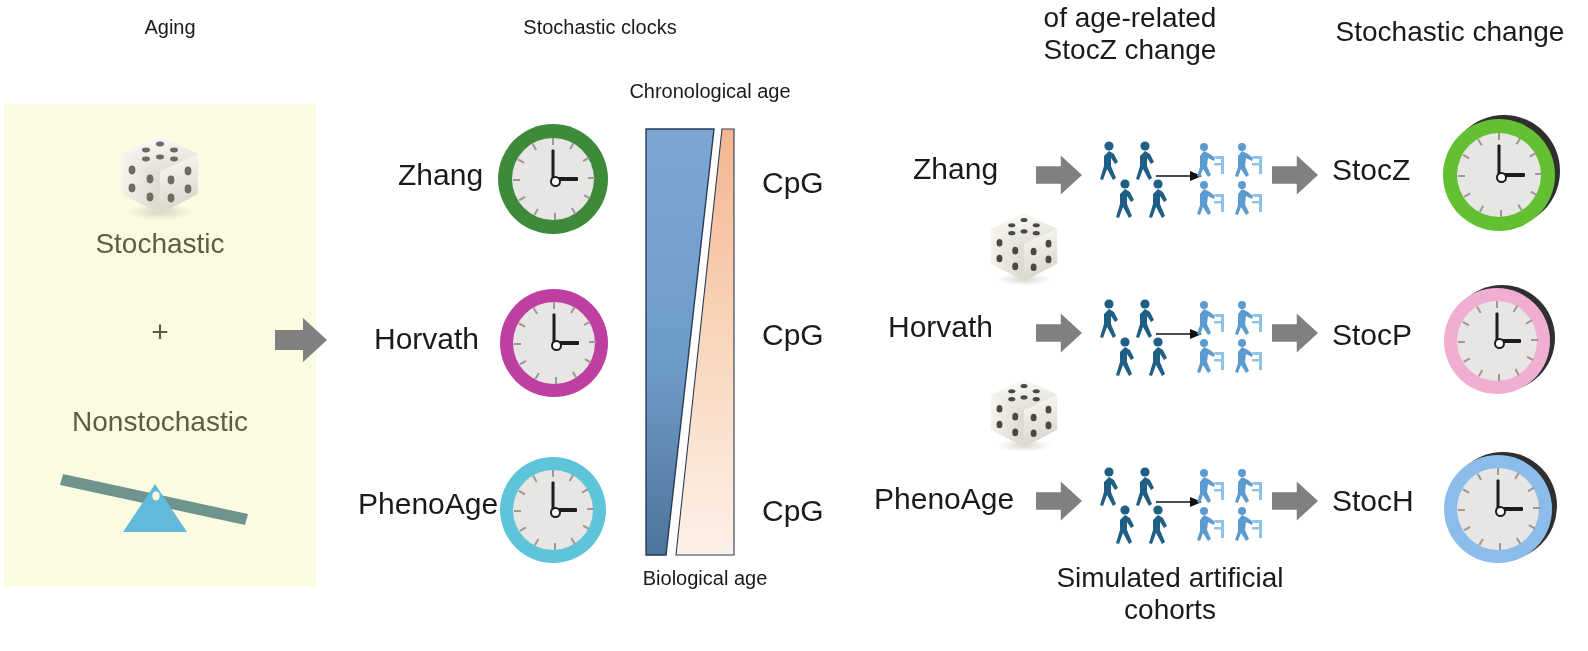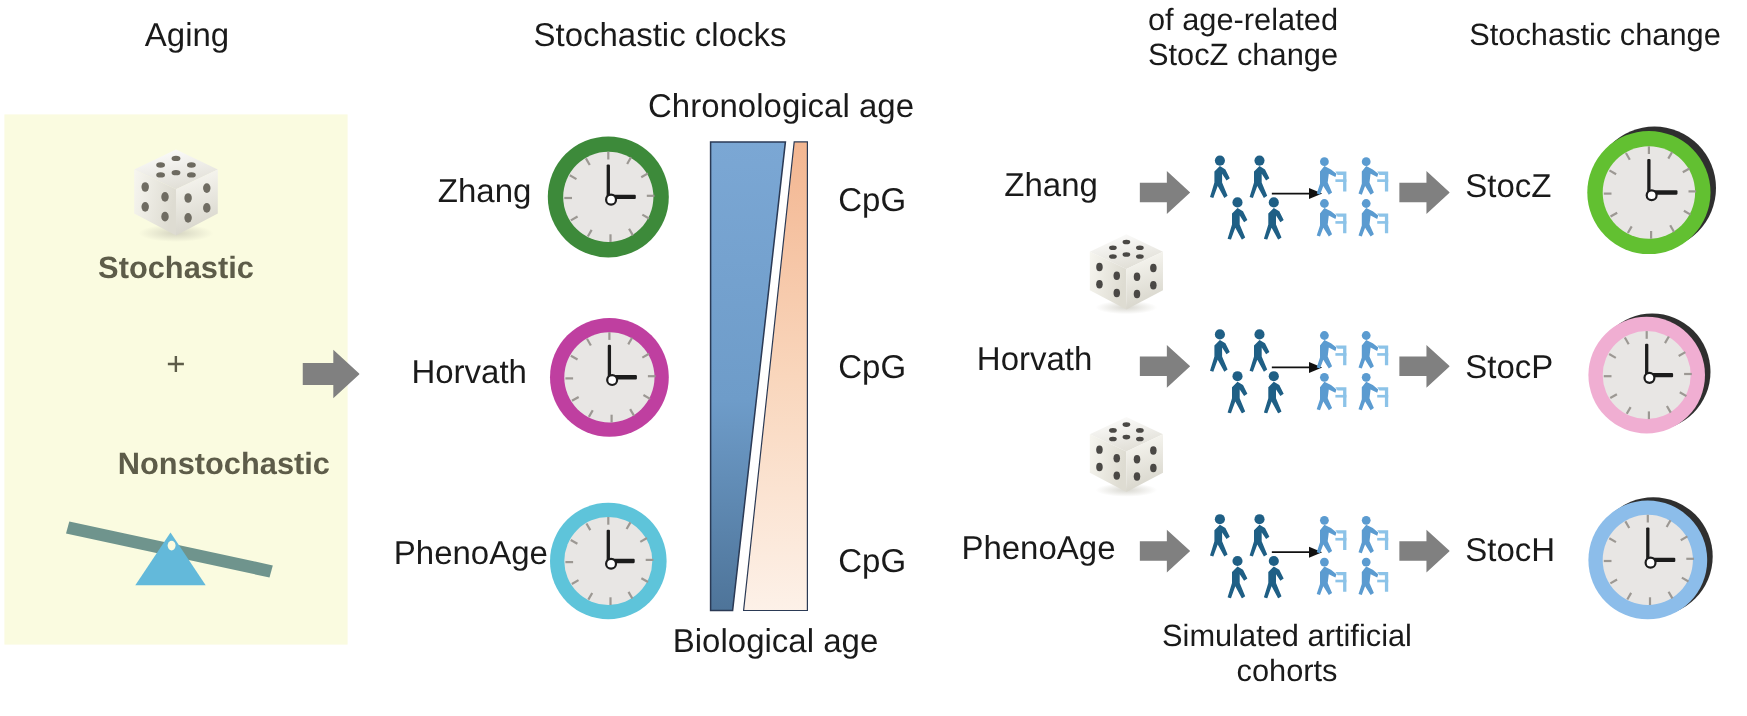--- a/index.html
+++ b/index.html
@@ -1,22 +1,22 @@
 <!DOCTYPE html>
 <html><head>
 <meta charset="utf-8">
 <style>
   html,body{margin:0;padding:0;background:#ffffff;}
   body{width:1588px;height:651px;position:relative;overflow:hidden;
        font-family:"Liberation Sans","DejaVu Sans",sans-serif;color:#111;}
   .abs{position:absolute;}
-  .ttl{font-size:30px;color:#1a1a1a;white-space:nowrap;text-align:center;}
+  .ttl{font-size:20px;color:#1a1a1a;white-space:nowrap;text-align:center;}
   .ttl-sm{font-size:28px;color:#1a1a1a;white-space:nowrap;text-align:center;line-height:32px;}
   .rowlbl{font-size:30px;color:#1a1a1a;white-space:nowrap;}
-  .panel-lbl{font-size:28px;color:#5d5c49;white-space:nowrap;text-align:center;font-weight:bold;}
+  .panel-lbl{font-size:28px;color:#5d5c49;white-space:nowrap;text-align:center;}
 
   
   #aging-panel{left:4px;top:104px;width:312px;height:482px;background:#fafbe0;}
 
   
   .clock{position:absolute;border-radius:50%;}
   .clock .shadow{position:absolute;inset:0;border-radius:50%;background:#2f2f2f;}
   .clock .ring{position:absolute;inset:0;border-radius:50%;}
   .clock .face{position:absolute;border-radius:50%;background:#e8e6e4;}
   .tick{position:absolute;left:50%;top:50%;width:2px;background:#9c9893;
@@ -110,21 +110,21 @@
 </svg>
 
 <div class="abs panel-lbl" style="left:20px;top:228px;width:280px;">
   <span>Stochastic</span>
 </div>
 
 <div class="abs plus" style="left:20px;top:315px;width:280px;text-align:center;">
   <span>+</span>
 </div>
 
-<div class="abs panel-lbl" style="left:20px;top:406px;width:280px;text-align:right;">
+<div class="abs panel-lbl" style="left:20px;top:406px;width:280px;">
   <span>Nonstochastic</span>
 </div>
 
 <svg class="abs seesaw" style="left:55px;top:462px;" width="200" height="78" viewBox="0 0 200 78">
   <path d="M8 12 L193 52 L190 63 L5 23 Z" fill="#6f948d"></path>
   <path d="M100 22 L132 70 L68 70 Z" fill="#63b9da"></path>
   <ellipse cx="101" cy="34" rx="3.6" ry="4.4" fill="#fafbe0"></ellipse>
 </svg>
 
 <svg class="abs garrow" style="left:275px;top:314px;" width="52" height="52" viewBox="0 0 52 52">

